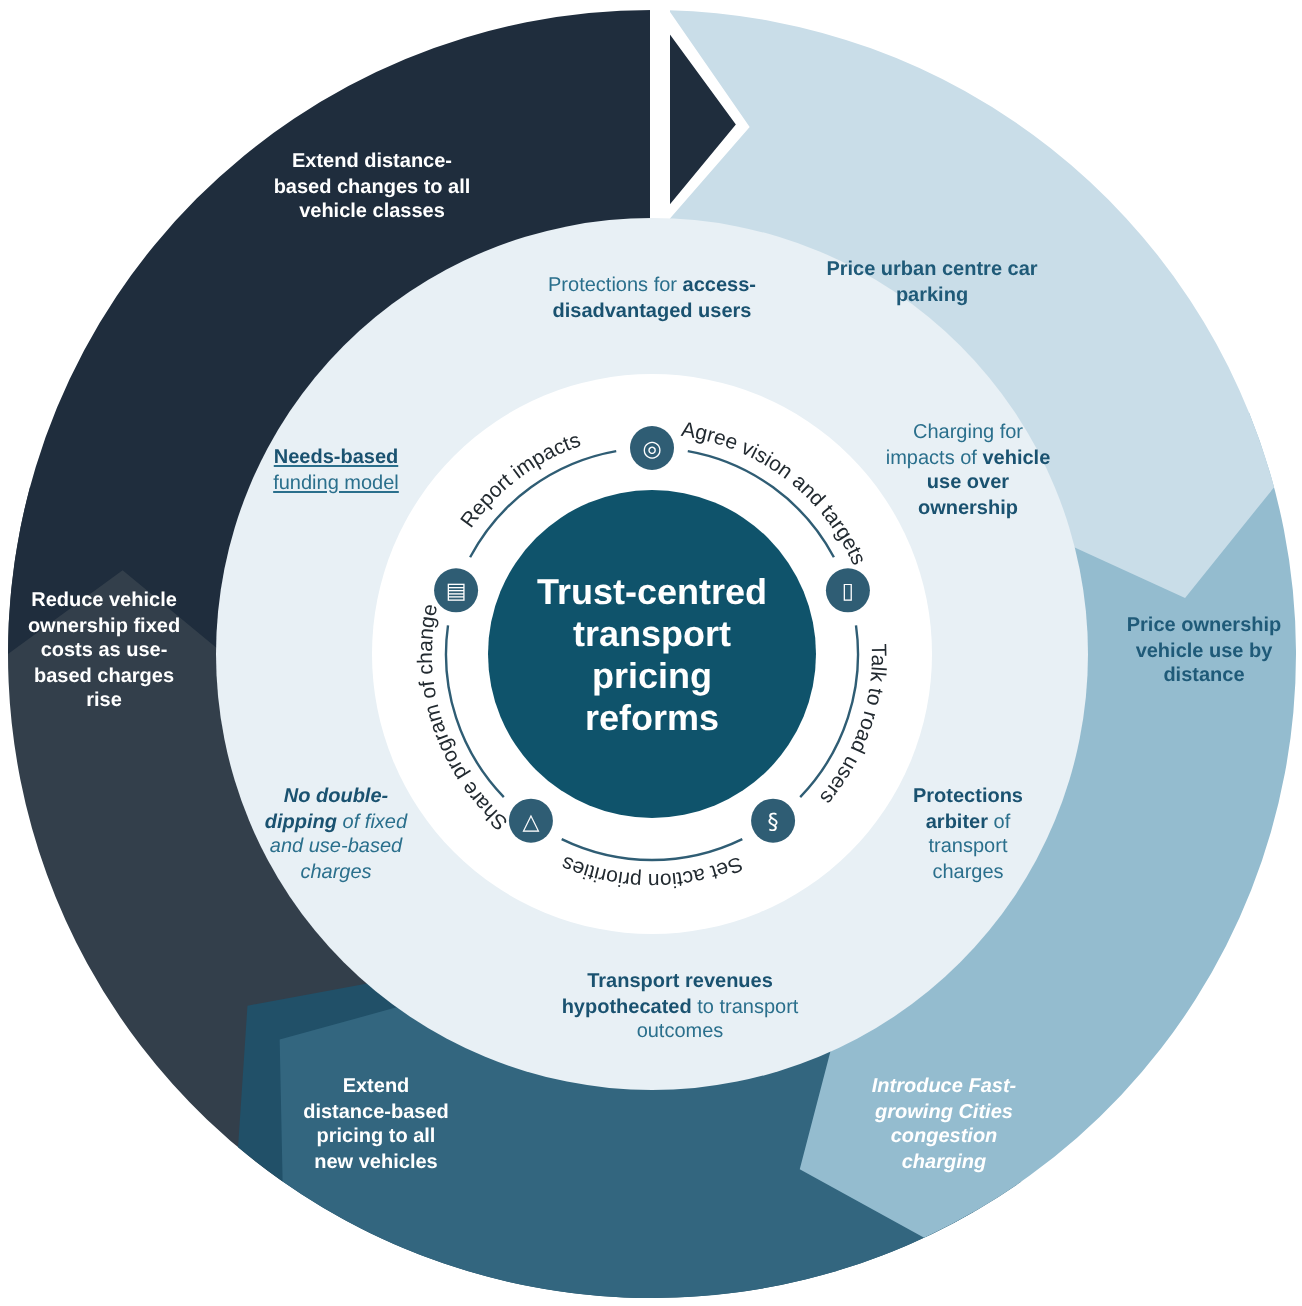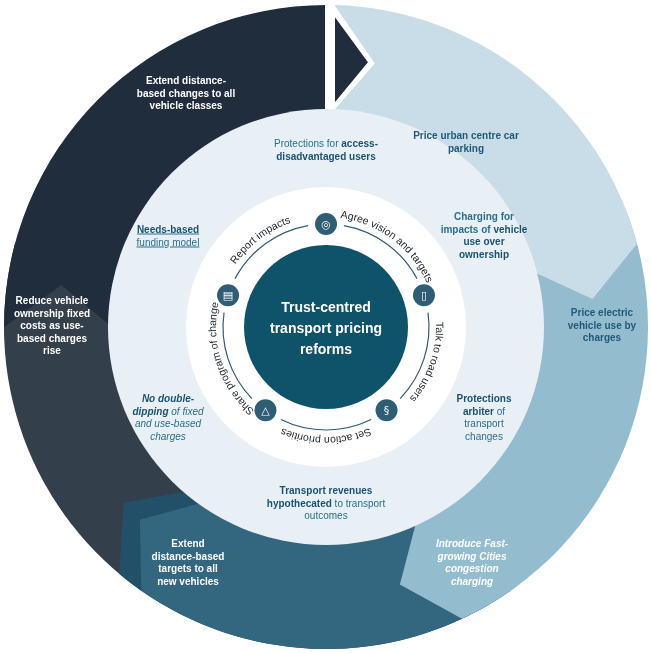--- a/index.html
+++ b/index.html
@@ -3,21 +3,21 @@
   <meta charset="utf-8">
   <style>
     html, body { margin: 0; padding: 0; background: #ffffff; }
     body { width: 651px; height: 653px; position: relative; overflow: hidden; font-family: "Liberation Sans", sans-serif; }
     #diagram { position: absolute; left: 0; top: 0; }
     .lbl { position: absolute; text-align: center; font-size: 10px; line-height: 12.5px; transform: translate(-50%, -50%); }
     .outer-lbl { color: #ffffff; font-weight: bold; }
     .outer-lbl.dark { color: #1f5a78; }
     .mid-lbl { color: #2a6f8c; }
     .mid-lbl b { color: #1a5270; }
-    .center-title { position: absolute; left: 326px; top: 328px; transform: translate(-50%, -50%); width: 130px; text-align: center; color: #ffffff; font-weight: bold; font-size: 14px; line-height: 21px; }
+    .center-title { position: absolute; left: 326px; top: 328px; transform: translate(-50%, -50%); width: 130px; text-align: center; color: #ffffff; font-weight: bold; font-size: 18px; line-height: 21px; }
     .icon-txt { fill: #ffffff; font-size: 11px; font-family: "DejaVu Sans", sans-serif; }
     .step-text { font-size: 10.5px; fill: #222a30; font-family: "Liberation Sans", sans-serif; }
   </style>
 </head>
 <body>
 
 <svg id="diagram" width="651" height="653" viewBox="0 0 651 653" xmlns="http://www.w3.org/2000/svg">
   <g id="outer-segments">
       <path d="M141.30838749496306,590.7669582610553 A322,322 0 0 1 14.971883934920015,243.66026747698822 L81.169817351783,217.99457965568547 L119.2918731741394,271.6127243480605 A214,214 0 0 0 203.25464262087607,502.2985374778442 L139.83155671698864,519.7830664907584 Z" fill="#333f4b"></path>
       <path d="M4,326.99999999999994 A322,322 0 0 1 326,5 L367.9244366307819,62.299524720503086 L326,113 A214,214 0 0 0 112,327 L61.299524720503086,285.0755633692181 Z" fill="#1f2d3d"></path>
@@ -71,24 +71,24 @@
       <g>
         <circle cx="228.0411788215992" cy="295.1712495793804" r="11" fill="#2f5d74"></circle>
         <text x="228.0411788215992" y="299.1712495793804" text-anchor="middle" class="icon-txt">▤</text>
       </g>
     </g>
 </svg>
 
 <div class="center-title">Trust-centred transport pricing reforms</div>
 
 <div class="lbl outer-lbl dark" style="left:466px;top:94px;width:120px;margin-top:48px;">Price urban centre car parking</div>
-<div class="lbl outer-lbl dark" style="left:602px;top:326px;width:80px;">Price electric vehicle use by charges</div>
+<div class="lbl outer-lbl dark" style="left:602px;top:326px;width:80px;">Price ownership vehicle use by distance</div>
 <div class="lbl outer-lbl" style="left:472px;top:563px;width:90px;font-style:italic;">Introduce Fast-growing Cities congestion charging</div>
-<div class="lbl outer-lbl" style="left:188px;top:563px;width:80px;">Extend distance-based targets to all new vehicles</div>
+<div class="lbl outer-lbl" style="left:188px;top:563px;width:80px;">Extend distance-based pricing to all new vehicles</div>
 <div class="lbl outer-lbl" style="left:52px;top:326px;width:80px;text-align:center;">Reduce vehicle ownership fixed costs as use-based charges rise</div>
 <div class="lbl outer-lbl" style="left:186px;top:94px;width:100px;">Extend distance-based changes to all vehicle classes</div>
 
 <div class="lbl mid-lbl" style="left:326px;top:150px;width:130px;"><span>Protections for </span><b>access-disadvantaged users</b><span></span></div>
-<div class="lbl mid-lbl" style="left:484px;top:236px;width:90px;font-weight:bold;"><span>Charging for impacts of </span><b>vehicle use over ownership</b><span></span></div>
-<div class="lbl mid-lbl" style="left:484px;top:418px;width:75px;"><b>Protections arbiter</b><span> of transport changes</span></div>
-<div class="lbl mid-lbl" style="left:326px;top:504px;width:120px;"><b>Transport revenues hypothecated</b><span> to transport outcomes</span></div>
+<div class="lbl mid-lbl" style="left:484px;top:236px;width:90px;"><span>Charging for impacts of </span><b>vehicle use over ownership</b><span></span></div>
+<div class="lbl mid-lbl" style="left:484px;top:418px;width:75px;"><b>Protections arbiter</b><span> of transport charges</span></div>
+<div class="lbl mid-lbl" style="left:340px;top:504px;width:120px;"><b>Transport revenues hypothecated</b><span> to transport outcomes</span></div>
 <div class="lbl mid-lbl" style="left:168px;top:418px;width:80px;font-style:italic;"><b>No double-dipping</b><span> of fixed and use-based charges</span></div>
 <div class="lbl mid-lbl" style="left:168px;top:236px;width:80px;text-decoration:underline;"><b>Needs-based</b><span> funding model</span></div>
 
 </body></html>

